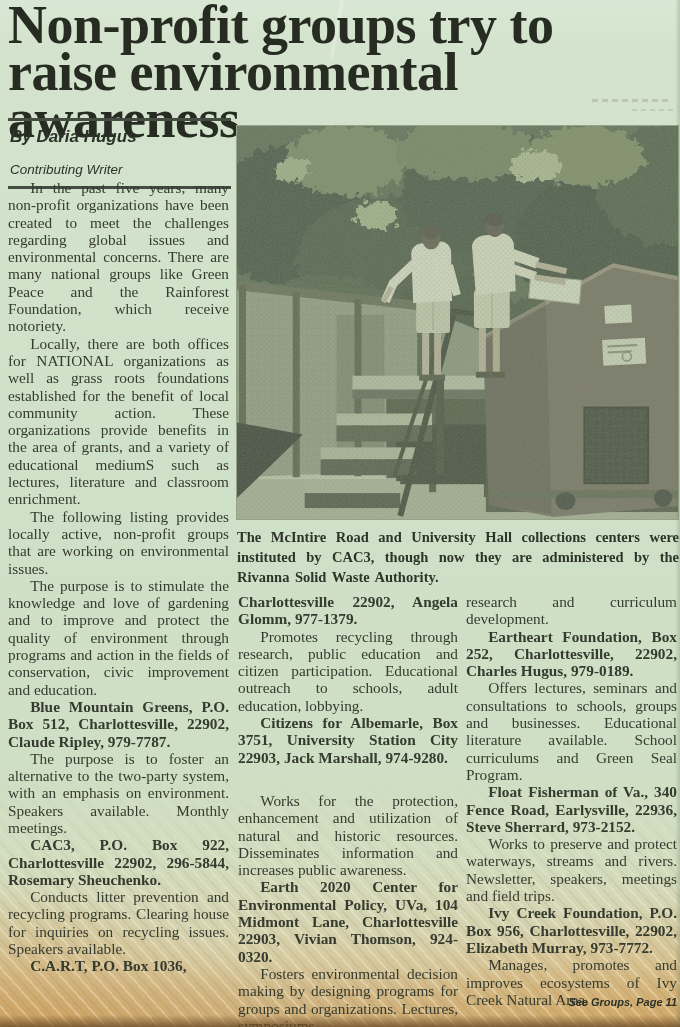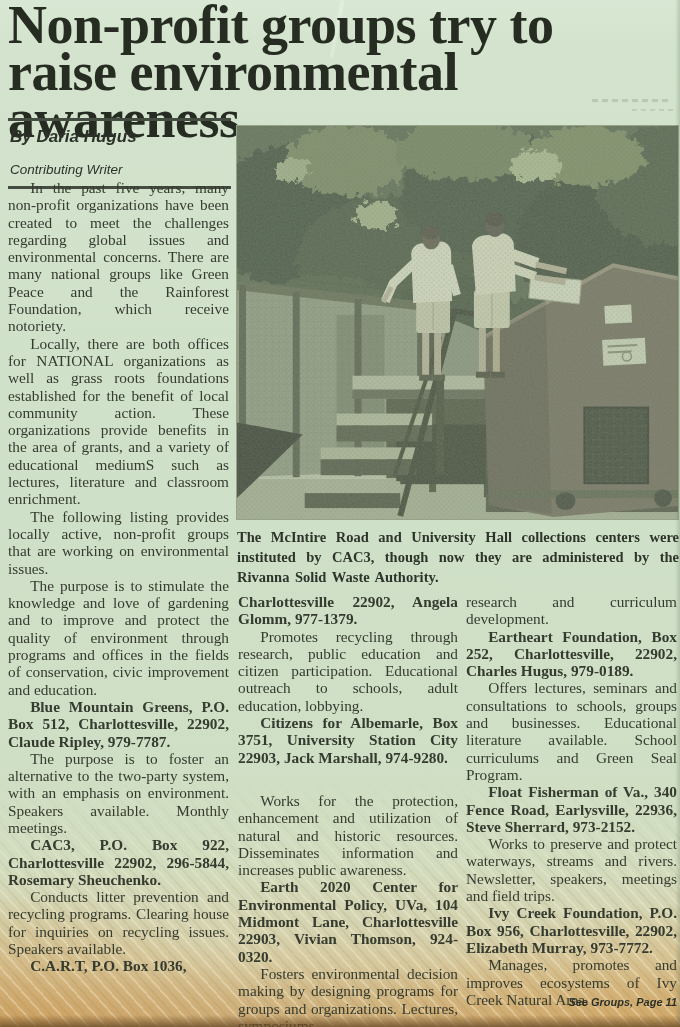--- a/index.html
+++ b/index.html
@@ -229,21 +229,21 @@
       <rect x="0" y="0" width="443" height="395" fill="#d2e3c8" opacity="0.10"></rect>
     </svg>
   </figure>
 
   <figcaption class="caption">The McIntire Road and University Hall collections centers were instituted by CAC3, though now they are administered by the Rivanna Solid Waste Authority.</figcaption>
 
   <div class="col col1">
     <p>In the past five years, many non-profit organizations have been created to meet the challenges regarding global issues and environmental concerns. There are many national groups like Green Peace and the Rainforest Foundation, which receive notoriety.</p>
     <p>Locally, there are both offices for NATIONAL organizations as well as grass roots foundations established for the benefit of local community action. These organizations provide benefits in the area of grants, and a variety of educational mediumS such as lectures, literature and classroom enrichment.</p>
     <p>The following listing provides locally active, non-profit groups that are working on environmental issues.</p>
-    <p>The purpose is to stimulate the knowledge and love of gardening and to improve and protect the quality of environment through programs and offices in the fields of conservation, civic improvement and education.</p>
+    <p>The purpose is to stimulate the knowledge and love of gardening and to improve and protect the quality of environment through programs and action in the fields of conservation, civic improvement and education.</p>
     <p class="b">Blue Mountain Greens, P.O. Box 512, Charlottesville, 22902, Claude Ripley, 979-7787.</p>
     <p>The purpose is to foster an alternative to the two-party system, with an emphasis on environment. Speakers available. Monthly meetings.</p>
     <p class="b">CAC3, P.O. Box 922, Charlottesville 22902, 296-5844, Rosemary Sheuchenko.</p>
     <p>Conducts litter prevention and recycling programs. Clearing house for inquiries on recycling issues. Speakers available.</p>
     <p class="b">C.A.R.T, P.O. Box 1036,</p>
   </div>
 
   <div class="col col2">
     <p class="b ni">Charlottesville 22902, Angela Glomm, 977-1379.</p>
     <p>Promotes recycling through research, public education and citizen participation. Educational outreach to schools, adult education, lobbying.</p>

